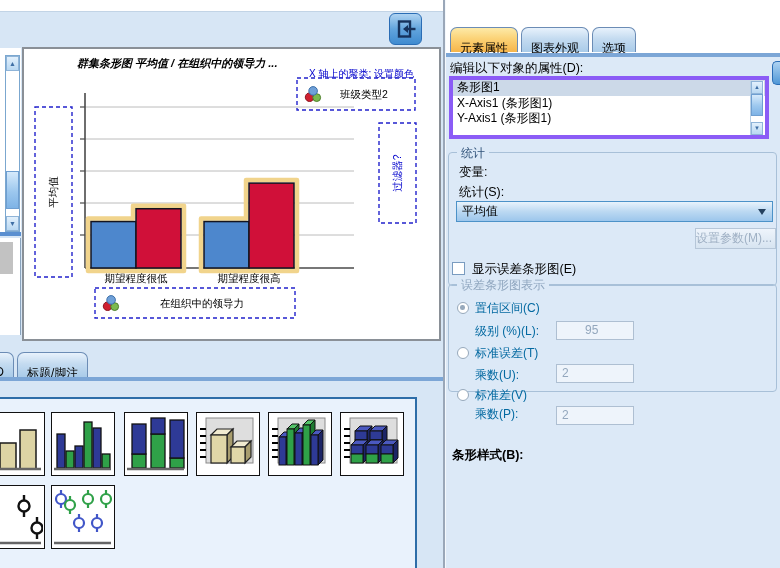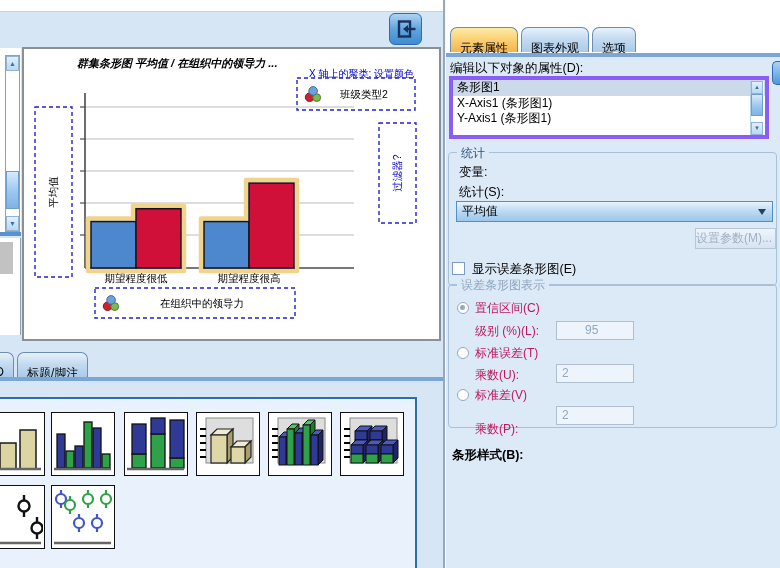--- a/index.html
+++ b/index.html
@@ -79,21 +79,21 @@
   .select.white{background:#fff;border:2px solid #4c92c8;}
   .bar-glyph{width:9px;height:14px;background:#3a6fc4;border:1.5px solid #1c3f7a;margin:0 6px 0 5px;}
 
   .btn-dis{position:absolute;border:1px solid #b6c6d8;border-radius:0;color:#9fb0c4;
        background:linear-gradient(#eef4fb,#d7e4f1);font-size:12px;text-align:left;line-height:19px;}
 
   .chk{position:absolute;width:13px;height:13px;background:#fff;border:1.5px solid #7a9cc0;cursor:pointer;}
   .radio{position:absolute;width:12px;height:12px;border-radius:50%;border:1.6px solid #97a9bc;background:#fff;}
   .radio.on::after{content:"";position:absolute;left:2.4px;top:2.4px;width:4.5px;height:4.5px;
        border-radius:50%;background:#97a9bc;}
-  .dis-label{position:absolute;font-size:12px;color:#be185d;white-space:nowrap;}
+  .dis-label{position:absolute;font-size:12px;color:#0369a1;white-space:nowrap;}
   .en-label{position:absolute;font-size:12.5px;color:#000;white-space:nowrap;}
   .field-dis{position:absolute;width:78px;height:19px;background:#eef4fb;border:1px solid #aebfd2;
        color:#93a7bd;font-size:12px;line-height:17px;padding-left:5px;}
 
   
   .ct-title{font-size:11px;font-weight:bold;font-style:italic;fill:#000;}
   .ct-hint{font-size:10px;fill:#0000cc;}
   .dz{fill:none;stroke:#2222cc;stroke-width:1.4;stroke-dasharray:4 3;}
   .dztext{font-size:10.5px;fill:#000;}
   .dztext.blue{fill:#0000cc;}
@@ -409,34 +409,34 @@
       <div class="select" style="left:7px;top:48px;width:317px;height:21px;">
         <span class="txt">平均值</span>
         <span class="caret"></span>
       </div>
       <div class="btn-dis" style="left:246px;top:75px;width:81px;height:21px;">设置参数(M)...</div>
     </div>
 
     <div class="chk" style="left:6px;top:262px;"></div>
     <div class="en-label" style="left:26px;top:261px;">显示误差条形图(E)</div>
 
-    <div class="groupbox" style="left:2px;top:284px;width:329px;height:144px;">
+    <div class="groupbox" style="left:2px;top:284px;width:329px;height:108px;">
       <div class="gb-title dis">误差条形图表示</div>
 
       <div class="radio on" style="left:8px;top:17px;"></div>
       <div class="dis-label" style="left:26px;top:15px;">置信区间(C)</div>
       <div class="dis-label" style="left:26px;top:38px;">级别 (%)(L):</div>
       <div class="field-dis" style="left:107px;top:36px;padding-left:28px;">95</div>
 
       <div class="radio" style="left:8px;top:62px;"></div>
       <div class="dis-label" style="left:26px;top:60px;">标准误差(T)</div>
       <div class="dis-label" style="left:26px;top:82px;">乘数(U):</div>
       <div class="field-dis" style="left:107px;top:79px;">2</div>
 
       <div class="radio" style="left:8px;top:104px;"></div>
       <div class="dis-label" style="left:26px;top:102px;">标准差(V)</div>
-      <div class="dis-label" style="left:26px;top:136px;">乘数(P):</div>
+      <div class="dis-label" style="left:26px;top:121px;">乘数(P):</div>
       <div class="field-dis" style="left:107px;top:121px;">2</div>
     </div>
 
     <div class="en-label" style="left:6px;top:447px;font-weight:bold;">条形样式(B):</div>
   </div>
 </div>
 
 </body></html>

